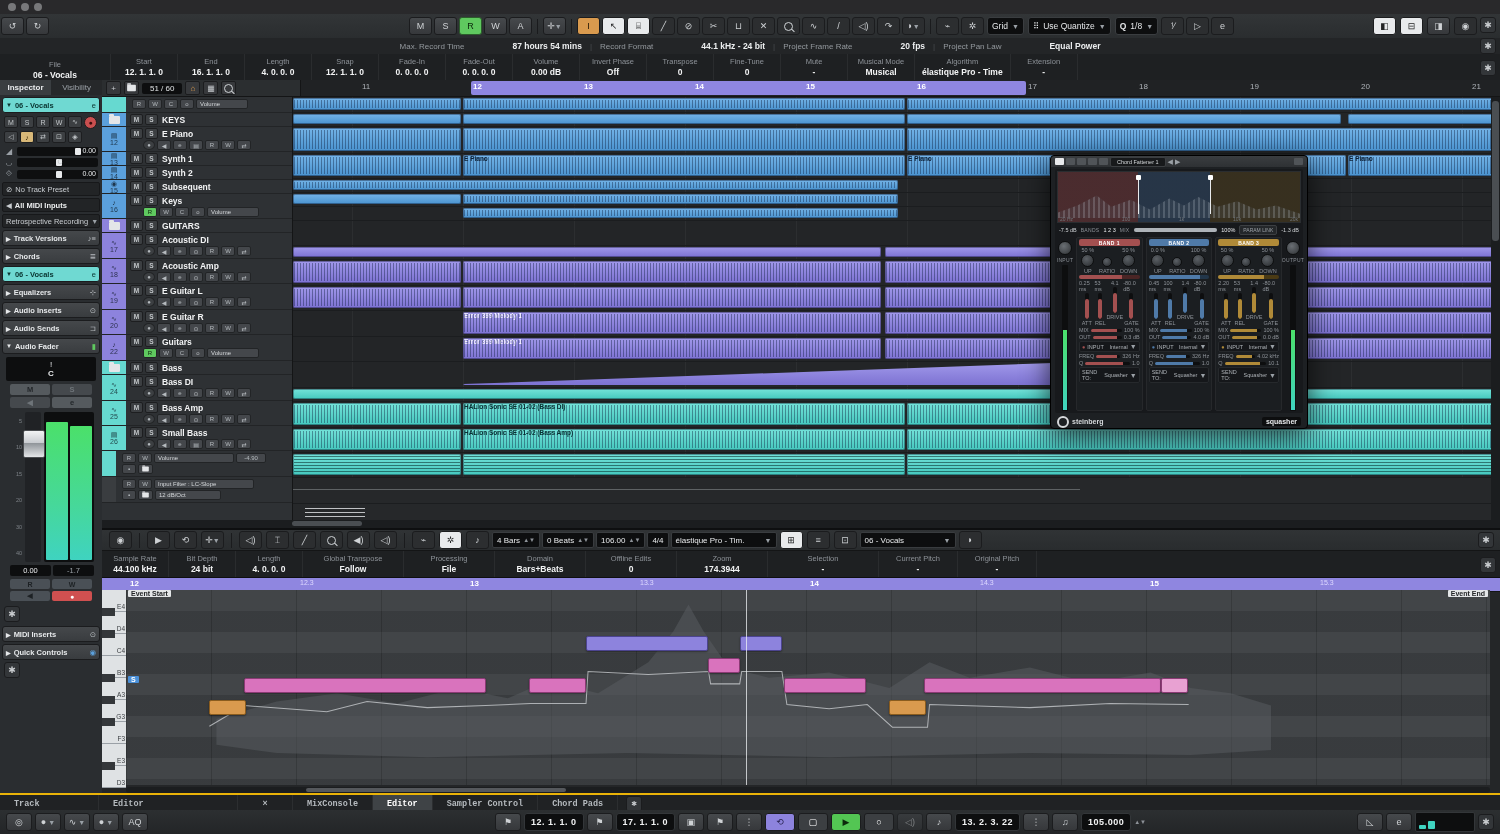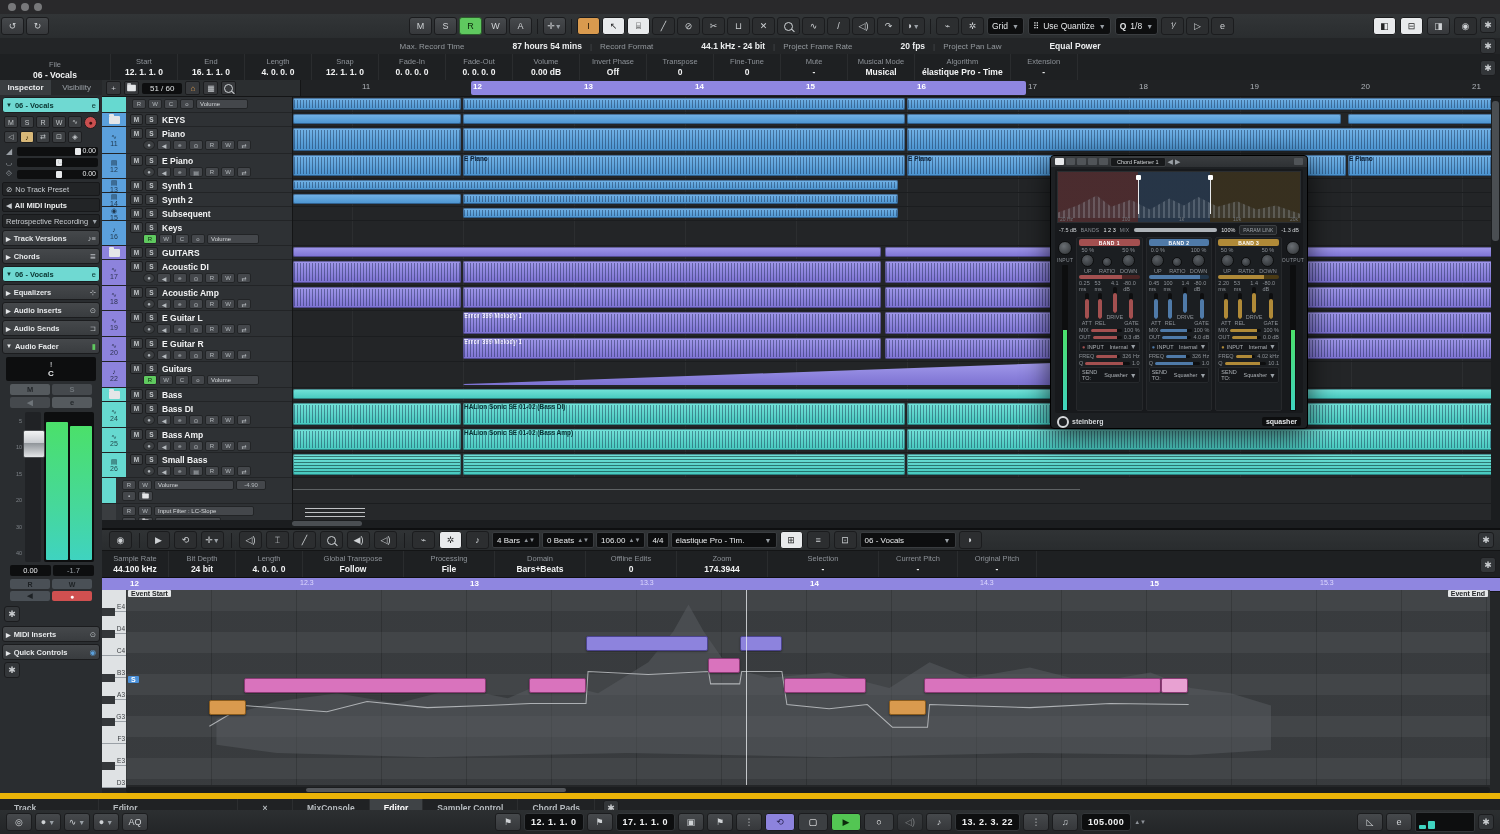--- a/index.html
+++ b/index.html
@@ -184,21 +184,21 @@
                       repeating-linear-gradient(90deg,rgba(0,0,0,.18) 0 1px,transparent 1px 85px);}
   .seg{position:absolute;height:13px;border-radius:2px;box-shadow:0 1px 2px rgba(0,0,0,.4);}
   .seg.pink{background:#d973bd;border:1px solid #8a3a74;}
   .seg.pink-light{background:#e8a1d2;border:1px solid #8a3a74;}
   .seg.purple{background:#8d83dd;border:1px solid #4c4490;}
   .seg.orange{background:#d99a4e;border:1px solid #8a5c1e;}
   .playhead{position:absolute;top:0;bottom:0;width:1px;background:rgba(240,243,245,.75);}
   .lz-scroll{position:absolute;left:24px;right:10px;bottom:2px;height:6px;background:#1b1d1f;border-radius:3px;}
   .lz-sthumb{position:absolute;left:180px;width:260px;top:1px;height:4px;background:#55585c;border-radius:2px;}
   
-  .tabbar{left:0;top:793px;right:0;height:17px;background:#202224;display:flex;align-items:center;border-top:6px solid #eab308;}
+  .tabbar{left:0;top:793px;right:0;height:17px;background:#202224;display:flex;align-items:center;border-top:2px solid #eab308;font-family:Liberation Mono, monospace;}
   .tab{padding:0 14px;height:100%;display:flex;align-items:center;color:#b5babe;font-size:8.5px;font-weight:bold;border-right:1px solid #2c2e30;}
   .tab.active{background:#3f4346;color:#fff;}
   .transport{left:0;top:810px;right:0;height:24px;background:linear-gradient(#2c2f31,#232527);display:flex;align-items:center;padding:0 6px;gap:3px;}
   .trbtn{height:16px;min-width:18px;background:linear-gradient(#46494c,#36383b);border:1px solid #1b1c1e;border-radius:3px;color:#cfd2d5;
          display:flex;align-items:center;justify-content:center;font-size:9px;padding:0 3px;gap:2px;}
   .trbox{height:16px;background:#0d0e0f;border:1px solid #333639;border-radius:3px;color:#f2f3f4;display:flex;align-items:center;
          padding:0 6px;font-size:9px;font-weight:bold;letter-spacing:.5px;}
   .tp{width:28px;height:16px;border-radius:3px;display:flex;align-items:center;justify-content:center;color:#fff;border:1px solid #1b1c1e;}
   .tp.loop{background:#8d83dd;color:#241f4a;} .tp.stop{background:#3c3f42;} .tp.play{background:#53c653;color:#0b2a0b;} .tp.rec{background:#3c3f42;}
   .minimeter{width:52px;height:14px;background:#0d0e0f;border:1px solid #333639;border-radius:2px;display:flex;align-items:flex-end;gap:2px;padding:2px 3px;}
@@ -542,42 +542,20 @@
         </div>
         <div class="trow" style="height:13px;">
           <div class="strip c-blue">
               <span class="folder-ico"></span>
             </div>
           <div class="tmain">
               <div class="msrow">
                 <span class="msq">M</span>
                 <span class="msq">S</span>
                 <span class="tname">KEYS</span>
-              </div>
-            </div>
-        </div>
-        <div class="trow" style="height:26px;">
-          <div class="strip c-blue">
-              <span>∿</span>
-              <span>11</span>
-            </div>
-          <div class="tmain">
-              <div class="msrow">
-                <span class="msq">M</span>
-                <span class="msq">S</span>
-                <span class="tname">Piano</span>
-              </div>
-          <div class="ctrl">
-                <span class="cp rec">●</span>
-                <span class="cp">◀</span>
-                <span class="cp">e</span>
-                <span class="cp">⊙</span>
-                <span class="cp">R</span>
-                <span class="cp">W</span>
-                <span class="cp">⇄</span>
               </div>
             </div>
         </div>
         <div class="trow" style="height:24px;">
           <div class="strip c-blue">
               <span>▤</span>
               <span>12</span>
             </div>
           <div class="tmain">
               <div class="msrow">

